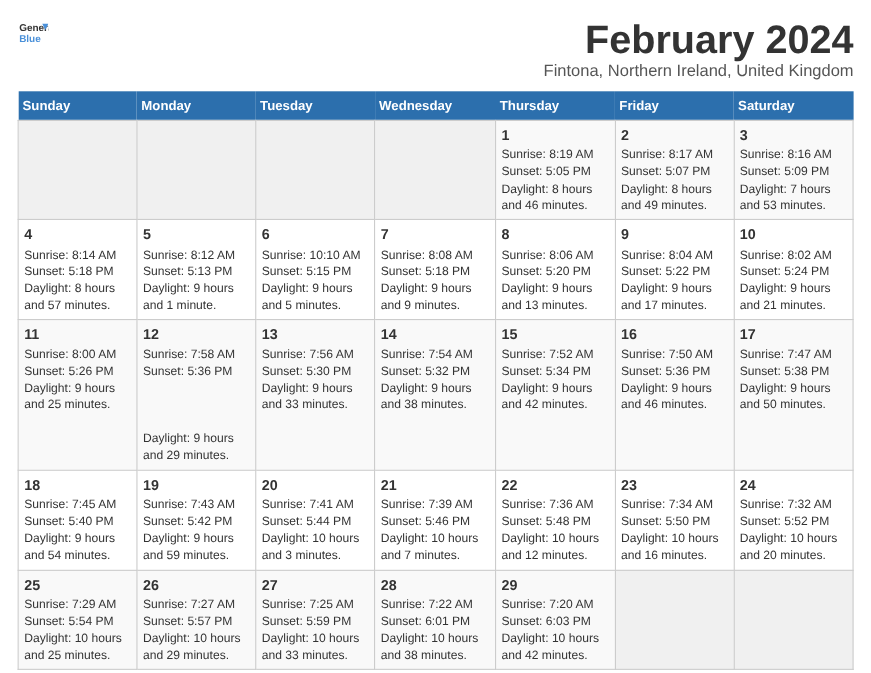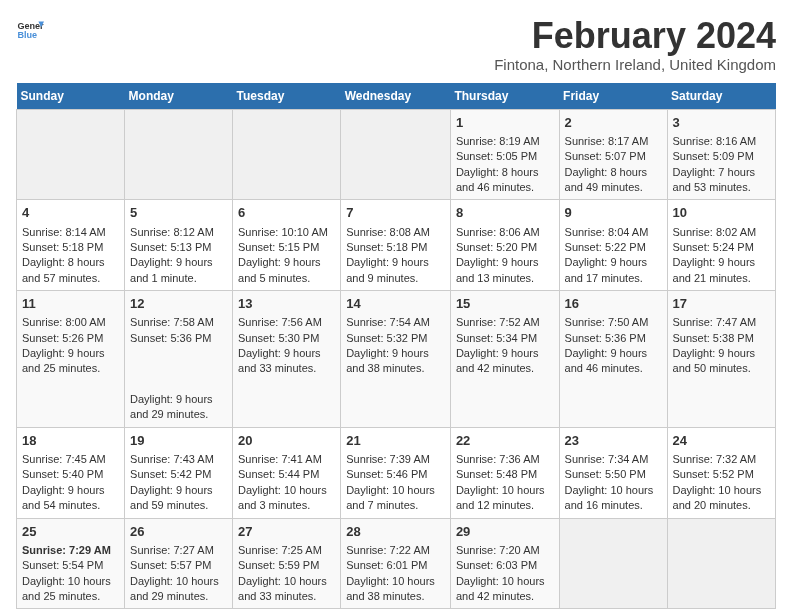--- a/index.html
+++ b/index.html
@@ -260,21 +260,21 @@
         <td>
           <span class="day-num">24</span>
           <span style="display: block;">Sunrise: 7:32 AM</span>
           <span style="display: block;">Sunset: 5:52 PM</span>
           <span style="display: block;">Daylight: 10 hours and 20 minutes.</span>
         </td>
       </tr>
       <tr>
         <td>
           <span class="day-num">25</span>
-          <span style="display: block; font-weight: bold;">Sunrise: 7:29 AM</span>
+          <span style="display: block;">Sunrise: 7:29 AM</span>
           <span style="display: block;">Sunset: 5:54 PM</span>
           <span style="display: block;">Daylight: 10 hours and 25 minutes.</span>
         </td>
         <td>
           <span class="day-num">26</span>
           <span style="display: block;">Sunrise: 7:27 AM</span>
           <span style="display: block;">Sunset: 5:57 PM</span>
           <span style="display: block;">Daylight: 10 hours and 29 minutes.</span>
         </td>
         <td>

